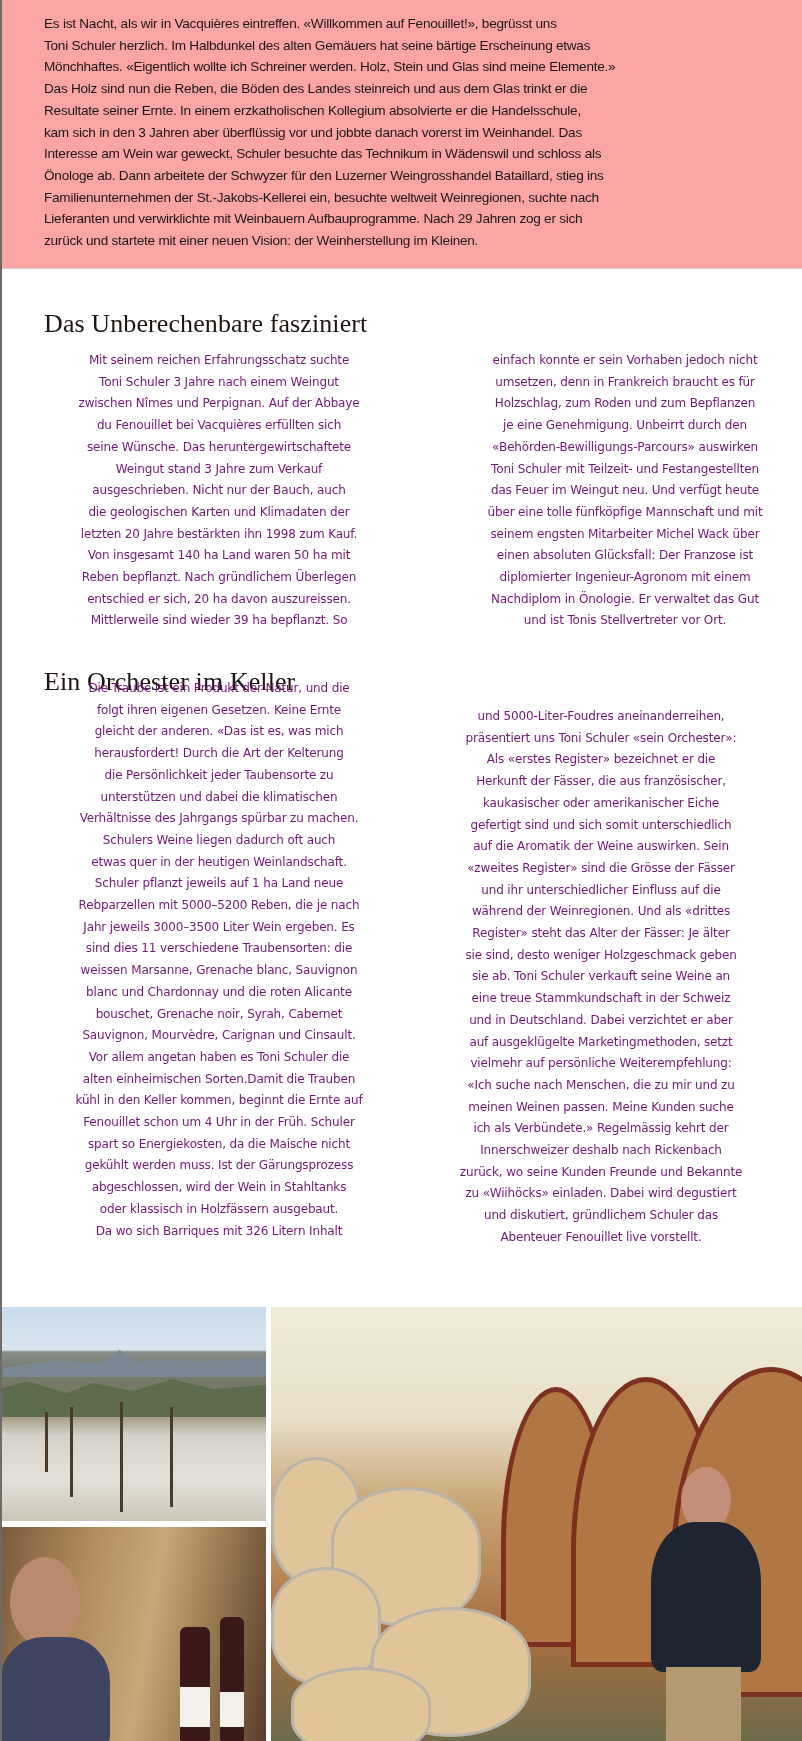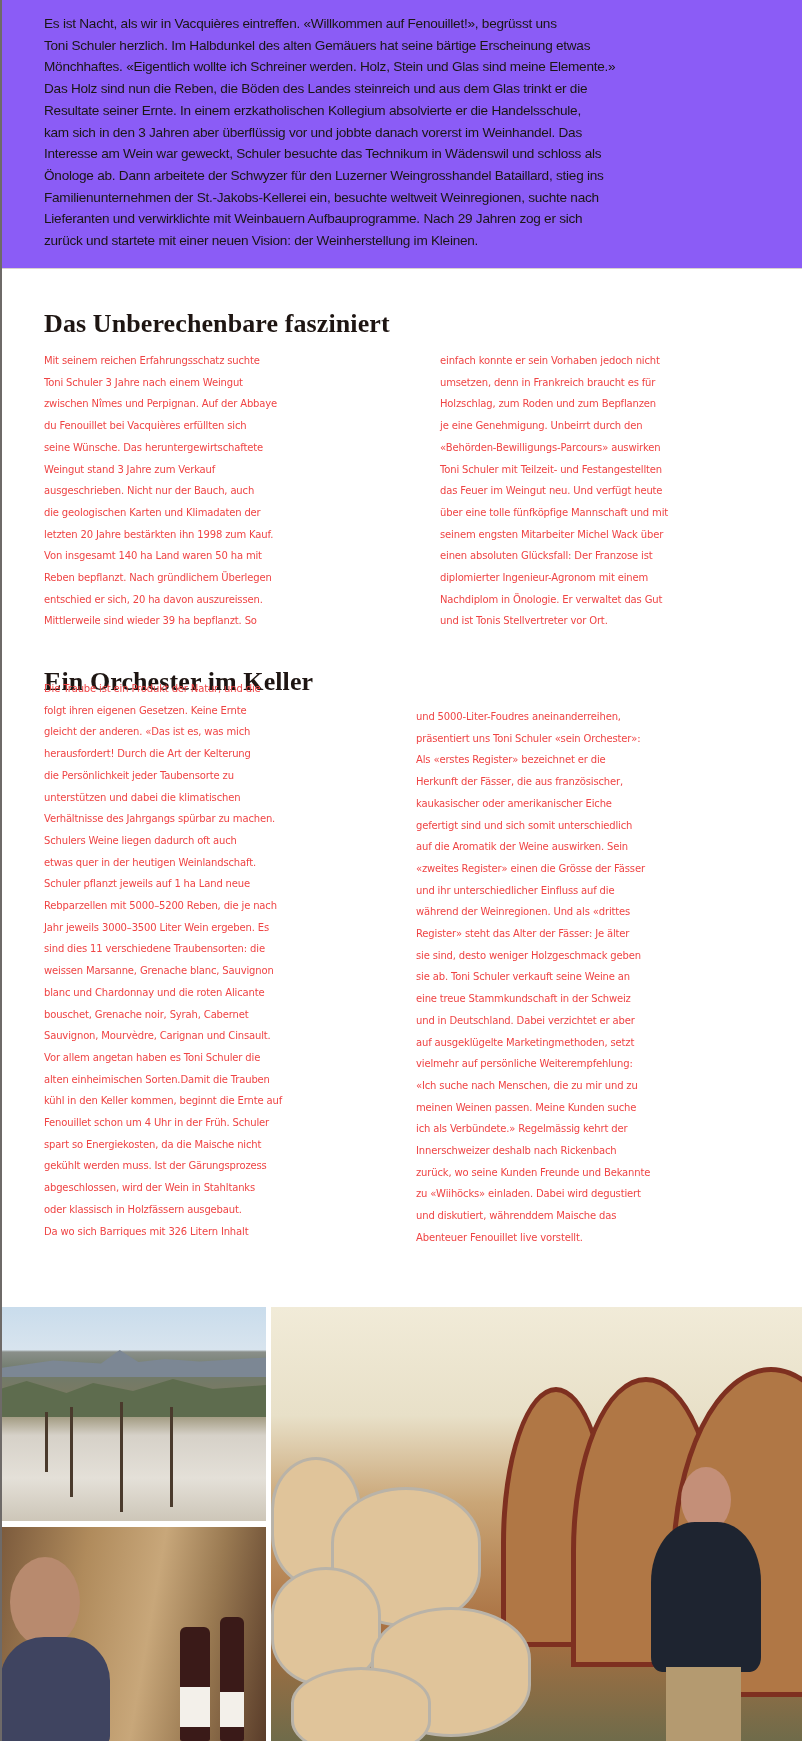--- a/index.html
+++ b/index.html
@@ -8,41 +8,42 @@
     background: #ffffff; position: relative;
     font-family: "DejaVu Sans", sans-serif;
     color: #1d1a18;
   }
   .page-border {
     position: absolute; left: 0; top: 0; width: 2px; height: 1741px;
     background: #6e6a68; z-index: 5;
   }
   .intro {
     position: absolute; left: 0; top: 0; width: 802px; height: 268px;
-    background: #8b5cf6;
+    background: #fca5a5;
     border-bottom: 1px solid #d9d1ce;
   }
   .intro p {
     position: absolute; left: 44px; top: 13px; width: 720px; margin: 0;
     font-family: "Liberation Sans", sans-serif;
     font-size: 13.6px; line-height: 21.7px; letter-spacing: -0.25px;
     font-stretch: condensed; color: #1a1614;
   }
   .intro .line { display: block; white-space: nowrap; }
 
   h2 {
     position: absolute; margin: 0;
-    font-family: "Liberation Serif", serif; font-weight: bold;
+    font-family: "Liberation Serif", serif; font-weight: normal;
     font-size: 26px; color: #1e1512; letter-spacing: 0.1px;
   }
   .col {
     position: absolute; margin: 0;
     font-family: "DejaVu Sans", sans-serif;
-    font-size: 10px; line-height: 21.7px; letter-spacing: -0.15px;
-    color: #ef4444;
+    font-size: 12px; line-height: 21.7px; letter-spacing: -0.15px;
+    color: #701a75;
+    text-align: center;
   }
   .col .line { display: block; white-space: nowrap; }
 
   .photo { position: absolute; overflow: hidden; }
   #photo-vineyard { left: 0; top: 1307px; width: 266px; height: 214px;
     background: linear-gradient(#c9dcec 0%, #d8e4ee 20%, #8a8f8a 21%, #6f7a6a 30%, #7b7a62 42%, #a7a088 52%, #d6d1c8 60%, #e4e0d8 80%, #cdc6b8 100%); }
   #photo-tasting { left: 0; top: 1527px; width: 266px; height: 214px;
     background: linear-gradient(100deg, #7b5a3c 0%, #b08b5c 30%, #c8a77a 55%, #9a7a52 75%, #5a3d2a 100%); }
   #photo-cellar { left: 271px; top: 1307px; width: 531px; height: 434px;
     background: linear-gradient(180deg, #f1ebd8 0%, #e8e0c8 25%, #caa677 45%, #b98a5a 60%, #a86f40 75%, #6f6b4a 100%); }
@@ -144,37 +145,37 @@
     <span class="line">Da wo sich Barriques mit 326 Litern Inhalt</span>
   </div>
 <div id="col-1-right" class="col" style="left:416px; top:706px; width:370px;">
     <span class="line">und 5000-Liter-Foudres aneinanderreihen,</span>
     <span class="line">präsentiert uns Toni Schuler «sein Orchester»:</span>
     <span class="line">Als «erstes Register» bezeichnet er die</span>
     <span class="line">Herkunft der Fässer, die aus französischer,</span>
     <span class="line">kaukasischer oder amerikanischer Eiche</span>
     <span class="line">gefertigt sind und sich somit unterschiedlich</span>
     <span class="line">auf die Aromatik der Weine auswirken. Sein</span>
-    <span class="line">«zweites Register» einen die Grösse der Fässer</span>
+    <span class="line">«zweites Register» sind die Grösse der Fässer</span>
     <span class="line">und ihr unterschiedlicher Einfluss auf die</span>
     <span class="line">während der Weinregionen. Und als «drittes</span>
     <span class="line">Register» steht das Alter der Fässer: Je älter</span>
     <span class="line">sie sind, desto weniger Holzgeschmack geben</span>
     <span class="line">sie ab. Toni Schuler verkauft seine Weine an</span>
     <span class="line">eine treue Stammkundschaft in der Schweiz</span>
     <span class="line">und in Deutschland. Dabei verzichtet er aber</span>
     <span class="line">auf ausgeklügelte Marketingmethoden, setzt</span>
     <span class="line">vielmehr auf persönliche Weiterempfehlung:</span>
     <span class="line">«Ich suche nach Menschen, die zu mir und zu</span>
     <span class="line">meinen Weinen passen. Meine Kunden suche</span>
     <span class="line">ich als Verbündete.» Regelmässig kehrt der</span>
     <span class="line">Innerschweizer deshalb nach Rickenbach</span>
     <span class="line">zurück, wo seine Kunden Freunde und Bekannte</span>
     <span class="line">zu «Wiihöcks» einladen. Dabei wird degustiert</span>
-    <span class="line">und diskutiert, währenddem Maische das</span>
+    <span class="line">und diskutiert, gründlichem Schuler das</span>
     <span class="line">Abenteuer Fenouillet live vorstellt.</span>
   </div>
 
 <div class="photo" id="photo-vineyard">
   <div class="mountain"></div>
   <div class="trees"></div>
   <div class="pole" style="left:70px; top:100px; height:90px;"></div>
   <div class="pole" style="left:120px; top:95px; height:110px;"></div>
   <div class="pole" style="left:170px; top:100px; height:100px;"></div>
   <div class="pole" style="left:45px; top:105px; height:60px;"></div>

